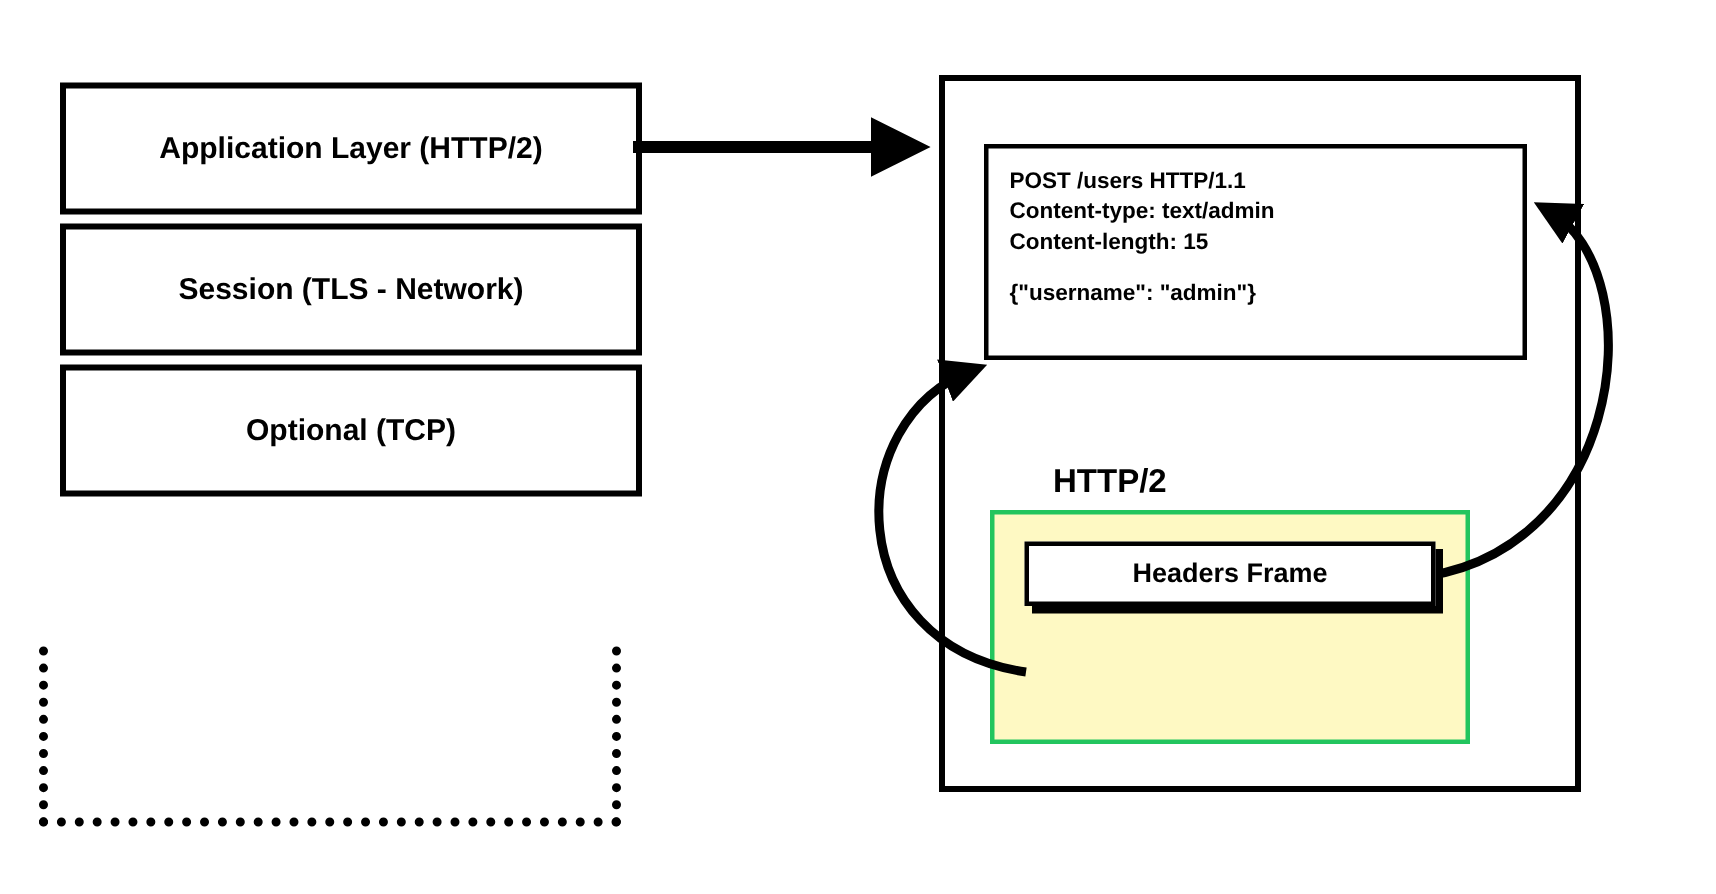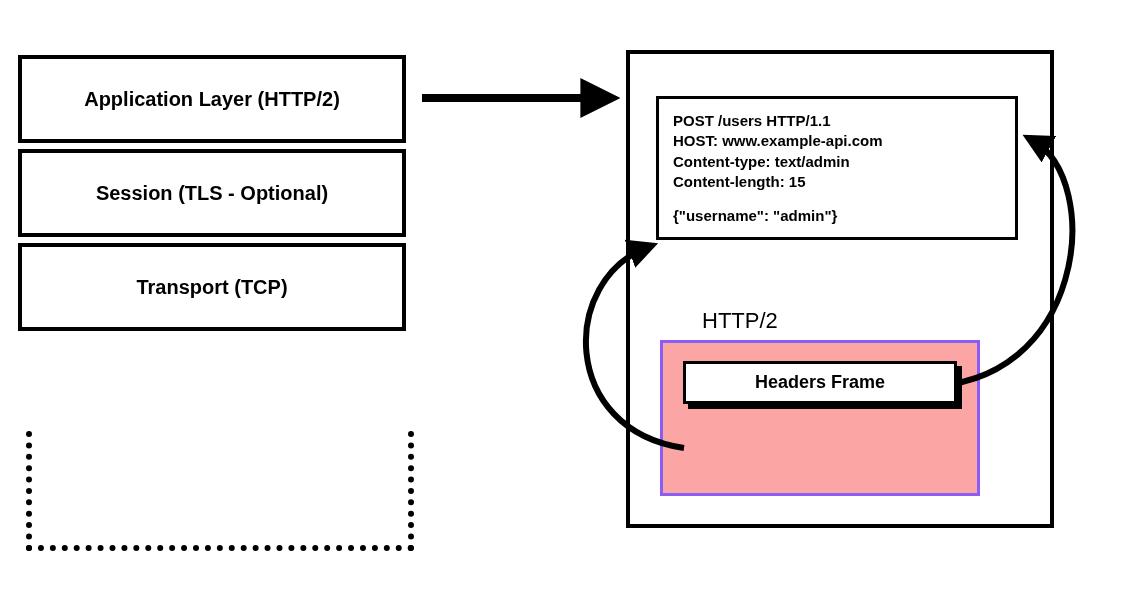--- a/index.html
+++ b/index.html
@@ -5,21 +5,21 @@
     * { box-sizing: border-box; margin: 0; padding: 0; }
     body {
       width: 1144px;
       height: 596px;
       background: #fff;
       font-family: "Comic Sans MS", "Chalkboard SE", "Marker Felt", cursive, sans-serif;
       position: relative;
     }
     .stack {
       position: absolute;
-      left: 18px;
+      left: 40px;
       top: 55px;
     }
     .layer {
       width: 388px;
       height: 88px;
       border: 4px solid #000;
       display: flex;
       align-items: center;
       justify-content: center;
       font-size: 20px;
@@ -70,30 +70,30 @@
       font-size: 15px;
       font-weight: bold;
       line-height: 1.35;
     }
     .http11-box .body-line { margin-top: 14px; }
     .http2-label {
       position: absolute;
       left: 702px;
       top: 308px;
       font-size: 22px;
-      font-weight: normal;
+      font-weight: bold;
     }
     .http2-box {
       position: absolute;
       left: 660px;
       top: 340px;
       width: 320px;
       height: 156px;
-      border: 3px solid #8b5cf6;
-      background: #fca5a5;
+      border: 3px solid #22c55e;
+      background: #fef9c3;
       padding: 18px 20px;
       display: flex;
       flex-direction: column;
       gap: 14px;
     }
     .shadowed {
       position: relative;
       display: inline-block;
     }
     .shadowed .shadow {
@@ -126,36 +126,35 @@
     }
   </style>
 </head>
 <body>
 
 <div class="stack">
   <div class="layer">
     <span>Application Layer (HTTP/2)</span>
   </div>
   <div class="layer">
-    <span>Session (TLS - Optional)</span>
+    <span>Session (TLS - Network)</span>
   </div>
   <div class="layer">
-    <span>Transport (TCP)</span>
+    <span>Optional (TCP)</span>
   </div>
 </div>
 
 <div class="dotted-box"></div>
 
 <div class="right-panel"></div>
 
 <div class="http11-label">HTTP/1.1</div>
 
 <div class="http11-box">
   <div>POST /users HTTP/1.1</div>
-  <div>HOST: www.example-api.com</div>
   <div>Content-type: text/admin</div>
   <div>Content-length: 15</div>
   <div class="body-line">{"username": "admin"}</div>
 </div>
 
 <div class="http2-label">HTTP/2</div>
 
 <div class="http2-box">
   <div class="shadowed">
     <div class="shadow"></div>

